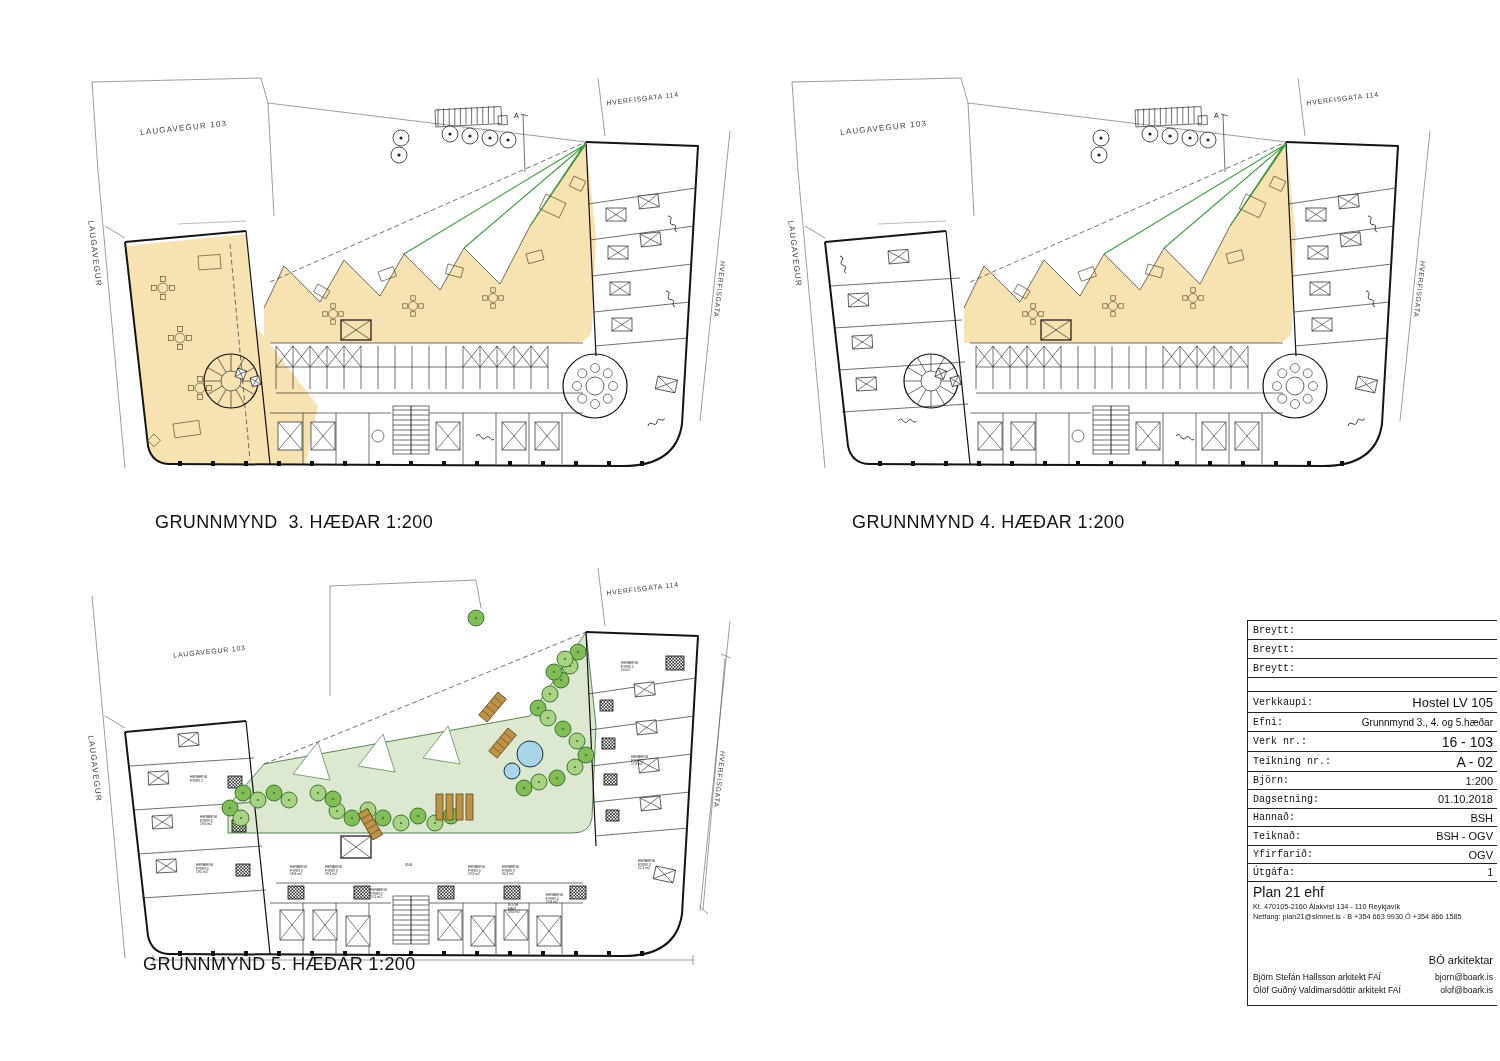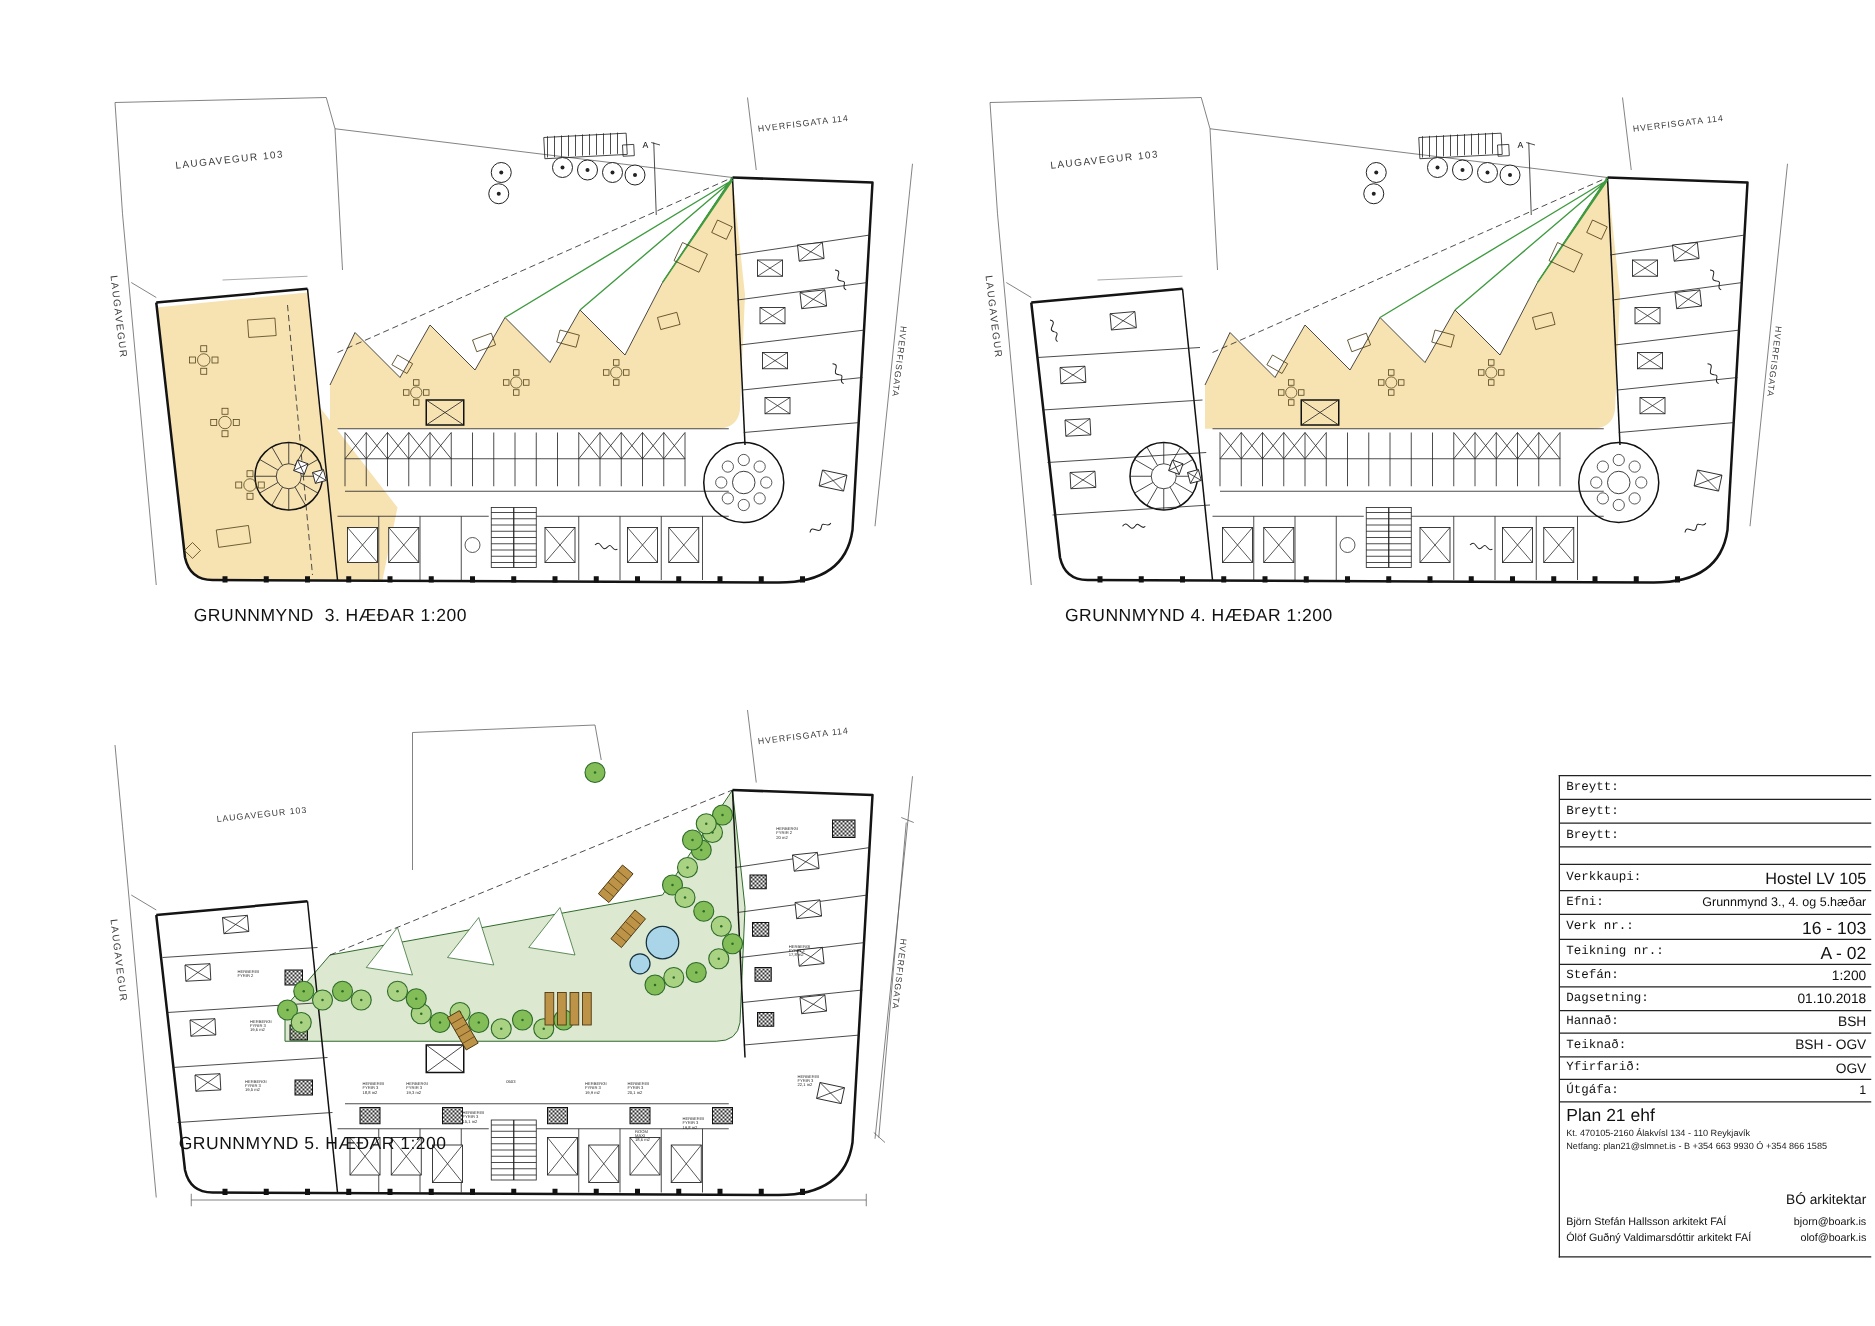--- a/index.html
+++ b/index.html
@@ -1,19 +1,19 @@
 <!DOCTYPE html>
 <html><head>
 <meta charset="utf-8">
 <style>
   html,body{margin:0;padding:0;background:#e8e8e8;}
   .sheet{position:relative;width:1500px;height:1061px;background:#ffffff;overflow:hidden;
          font-family:"Liberation Sans", sans-serif;color:#111;}
   .plan{position:absolute;}
-  .caption{position:absolute;font-size:14px;color:#111;letter-spacing:.4px;white-space:pre;}
+  .caption{position:absolute;font-size:18px;color:#111;letter-spacing:.4px;white-space:pre;margin-top:28px;}
   
   .pl{stroke:#5a5a5a;stroke-width:.6;fill:none;}
   .pl2{stroke:#777;stroke-width:.5;fill:none;}
   .bld{stroke:#141414;stroke-width:2;fill:none;stroke-linejoin:round;}
   .w1{stroke:#222;stroke-width:.65;fill:none;}
   .w2{stroke:#111;stroke-width:1.2;fill:none;}
   .dash{stroke:#333;stroke-width:.7;fill:none;stroke-dasharray:5 3;}
   .grn{stroke:#3f9b3f;stroke-width:1.1;fill:none;}
   .stx{font-size:8px;fill:#3c3c3c;letter-spacing:1.2px;}
   .stx2{font-size:7px;fill:#3c3c3c;letter-spacing:.8px;}
@@ -926,21 +926,21 @@
         <text x="292" y="325" class="rlab"><tspan x="292" dy="0">HERBERGI</tspan><tspan x="292" dy="3.6">FYRIR 3</tspan><tspan x="292" dy="3.6">15,1 m2</tspan></text>
         <text x="390" y="302" class="rlab"><tspan x="390" dy="0">HERBERGI</tspan><tspan x="390" dy="3.6">FYRIR 3</tspan><tspan x="390" dy="3.6">19,9 m2</tspan></text>
         <text x="424" y="302" class="rlab"><tspan x="424" dy="0">HERBERGI</tspan><tspan x="424" dy="3.6">FYRIR 3</tspan><tspan x="424" dy="3.6">20,1 m2</tspan></text>
         <text x="430" y="340" class="rlab"><tspan x="430" dy="0">ROOM</tspan><tspan x="430" dy="3.6">MAXI</tspan><tspan x="430" dy="3.6">18,6 m2</tspan></text>
         <text x="468" y="330" class="rlab"><tspan x="468" dy="0">HERBERGI</tspan><tspan x="468" dy="3.6">FYRIR 3</tspan><tspan x="468" dy="3.6">19,8 m2</tspan></text>
         <text x="560" y="296" class="rlab"><tspan x="560" dy="0">HERBERGI</tspan><tspan x="560" dy="3.6">FYRIR 3</tspan><tspan x="560" dy="3.6">22,1 m2</tspan></text>
         <text x="553" y="192" class="rlab"><tspan x="553" dy="0">HERBERGI</tspan><tspan x="553" dy="3.6">FYRIR 3</tspan><tspan x="553" dy="3.6">17,8 m2</tspan></text>
         <text x="543" y="98" class="rlab"><tspan x="543" dy="0">HERBERGI</tspan><tspan x="543" dy="3.6">FYRIR 2</tspan><tspan x="543" dy="3.6">20 m2</tspan></text>
       </g>
   </svg>
-  <div class="caption" style="left:143px;top:906px">GRUNNMYND 5. HÆÐAR 1:200</div>
+  <div class="caption" style="left:143px;top:926px">GRUNNMYND 5. HÆÐAR 1:200</div>
 
   <div class="tb">
     <div class="tb-row" style="height:19px">
       <span class="tb-label">Breytt:</span>
     </div>
     <div class="tb-row" style="height:19px">
       <span class="tb-label">Breytt:</span>
     </div>
     <div class="tb-row" style="height:19px">
       <span class="tb-label">Breytt:</span>
@@ -956,21 +956,21 @@
     </div>
     <div class="tb-row" style="height:20px">
       <span class="tb-label">Verk nr.:</span>
       <span class="tb-value" style="font-size:14px">16 - 103</span>
     </div>
     <div class="tb-row" style="height:20px">
       <span class="tb-label">Teikning nr.:</span>
       <span class="tb-value" style="font-size:14px">A - 02</span>
     </div>
     <div class="tb-row" style="height:18px">
-      <span class="tb-label">Stefán:</span>
+      <span class="tb-label">Björn:</span>
       <span class="tb-value">1:200</span>
     </div>
     <div class="tb-row" style="height:19px">
       <span class="tb-label">Dagsetning:</span>
       <span class="tb-value">01.10.2018</span>
     </div>
     <div class="tb-row" style="height:18px">
       <span class="tb-label">Hannað:</span>
       <span class="tb-value">BSH</span>
     </div>

